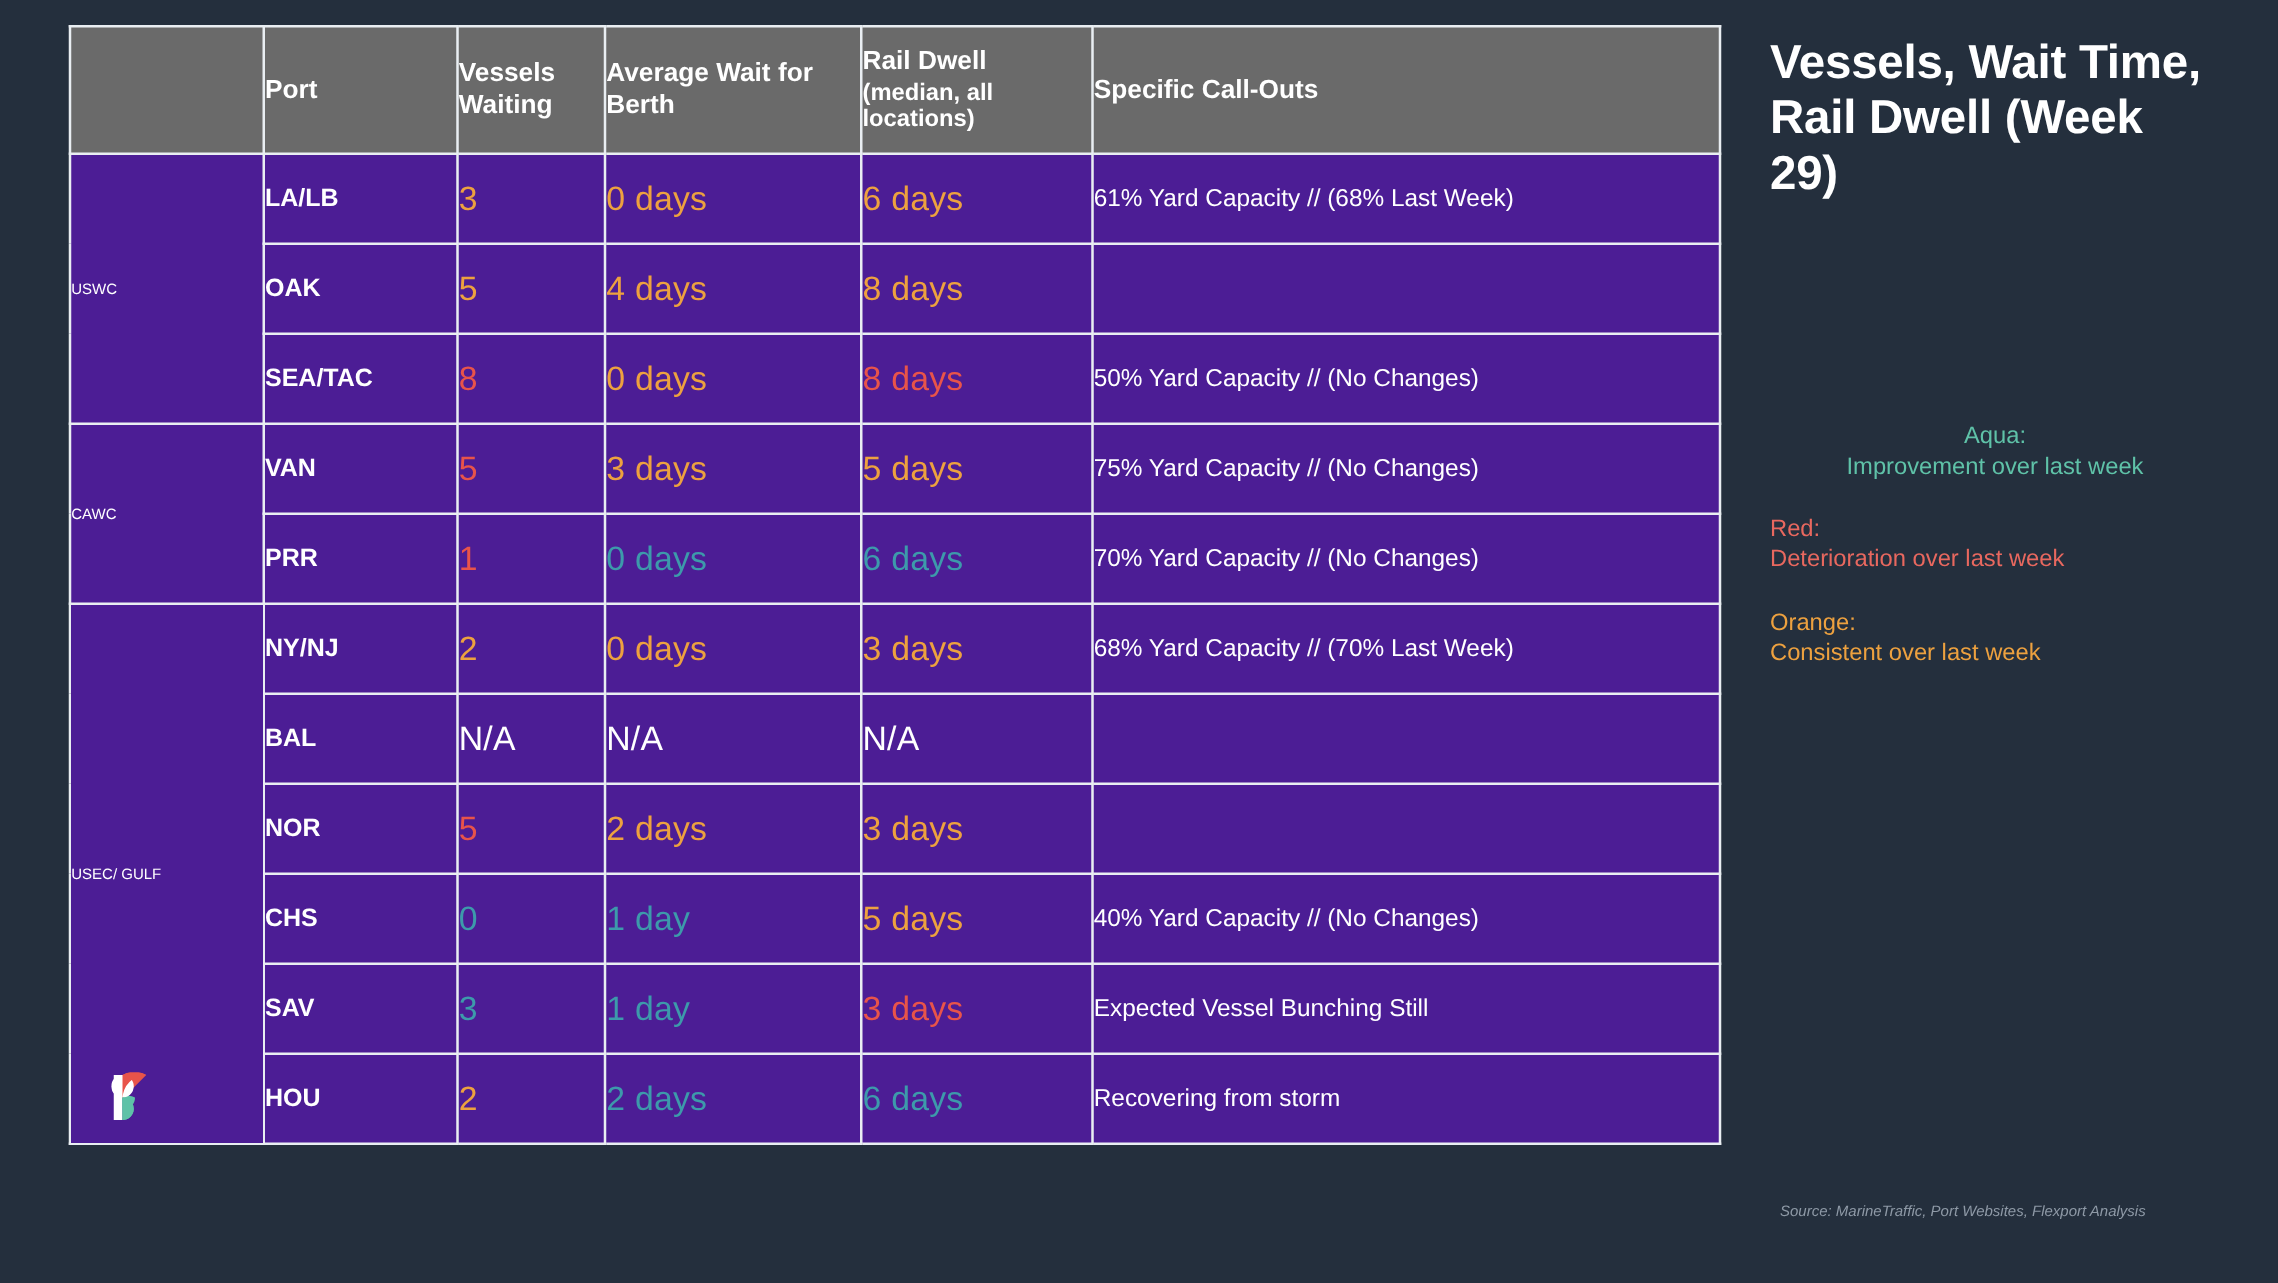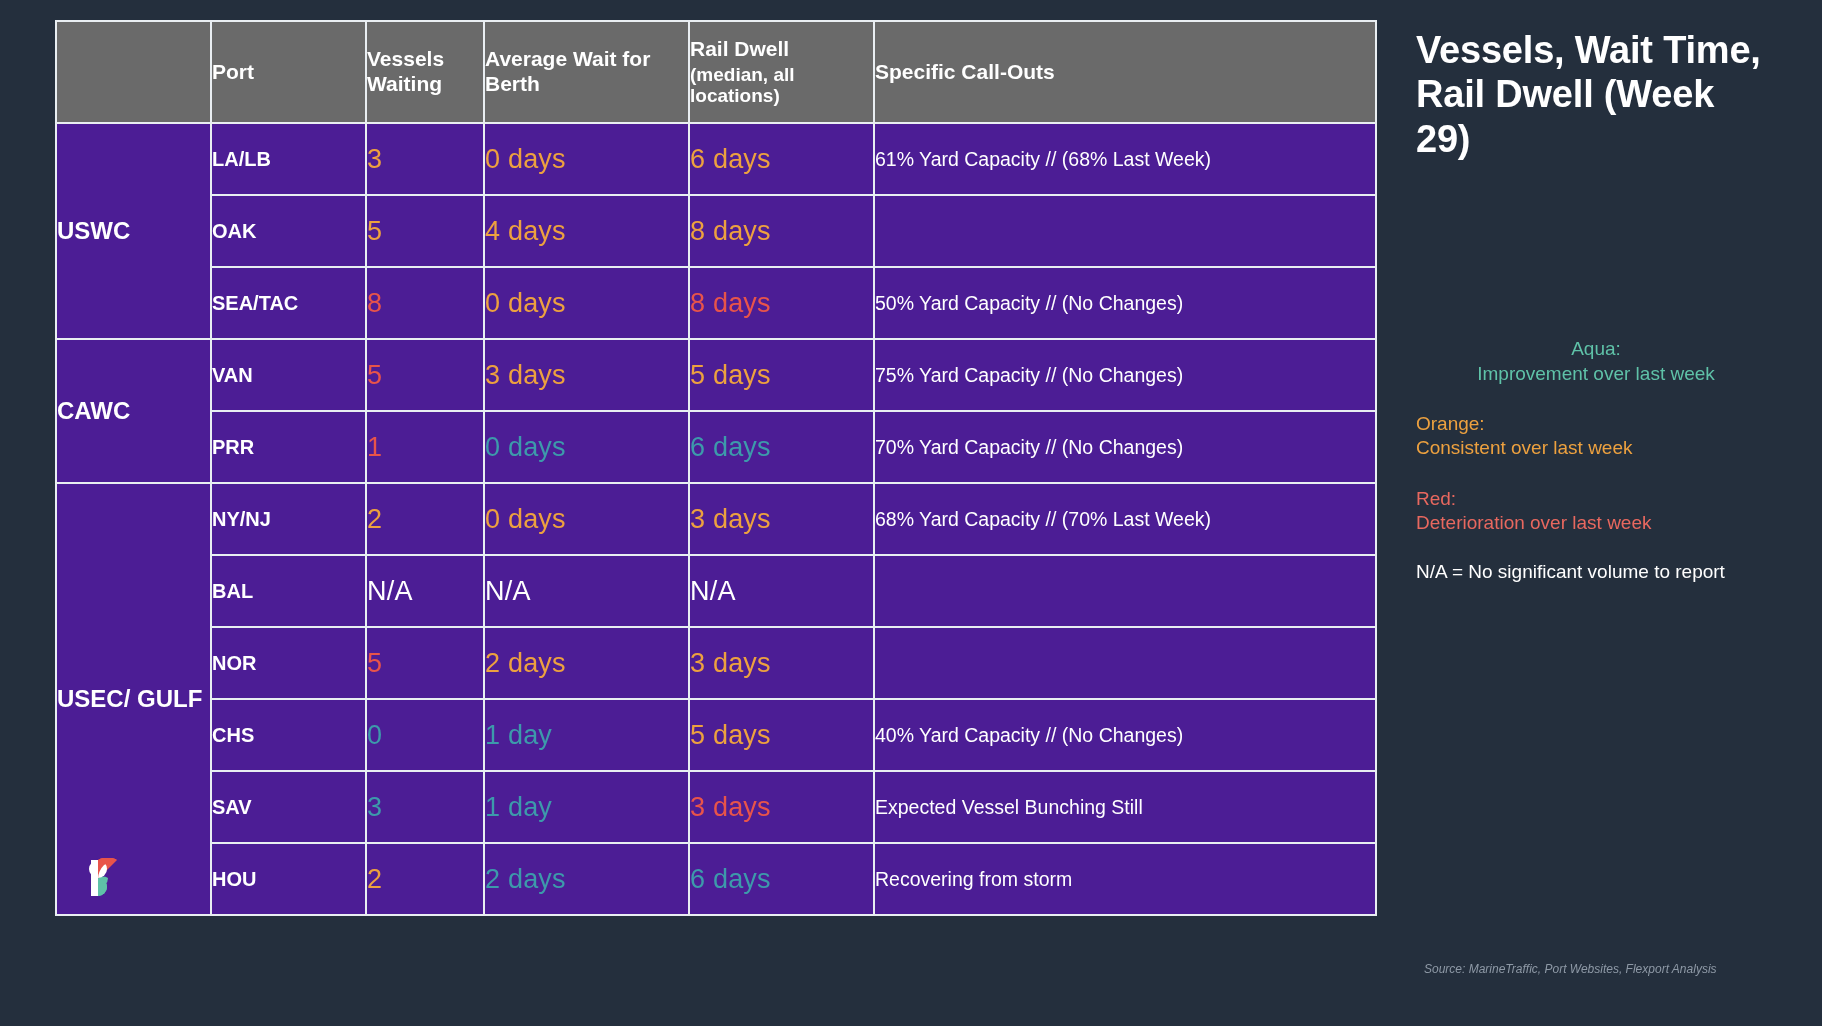--- a/index.html
+++ b/index.html
@@ -51,22 +51,22 @@
     font-size: 19px;
     font-weight: bold;
     line-height: 1.15;
     margin-top: 2px;
   }
 
   
   tbody td { background: #4c1d95; }
   td.region {
     color: #ffffff;
-    font-size: 24px;
-    font-weight: bold;
+    font-size: 12px;
+    font-weight: normal;
     padding-left: 18px;
     line-height: 1.2;
   }
   td.port {
     color: #ffffff;
     font-size: 20px;
     font-weight: bold;
     padding-left: 16px;
   }
   td.metric {
@@ -251,25 +251,24 @@
   </table>
 </div>
 
 <div id="side">
   <div id="side-title">Vessels, Wait Time, Rail Dwell (Week 29)</div>
   <div id="legend">
       <div class="legend-block first" style="color: rgb(95, 194, 168); text-align: center;">
         <div>Aqua:</div>
         <div>Improvement over last week</div>
       </div>
+      <div class="legend-block gap" style="color: rgb(232, 104, 95);">
+        <div>Red:</div>
+        <div>Deterioration over last week</div>
+      </div>
       <div class="legend-block gap" style="color: rgb(237, 161, 63);">
         <div>Orange:</div>
         <div>Consistent over last week</div>
       </div>
-      <div class="legend-block gap" style="color: rgb(232, 104, 95);">
-        <div>Red:</div>
-        <div>Deterioration over last week</div>
-      </div>
     </div>
-  <div class="lg-white">N/A = No significant volume to report</div>
 </div>
 
 <div id="source-note">Source: MarineTraffic, Port Websites, Flexport Analysis</div>
 
 </body></html>

